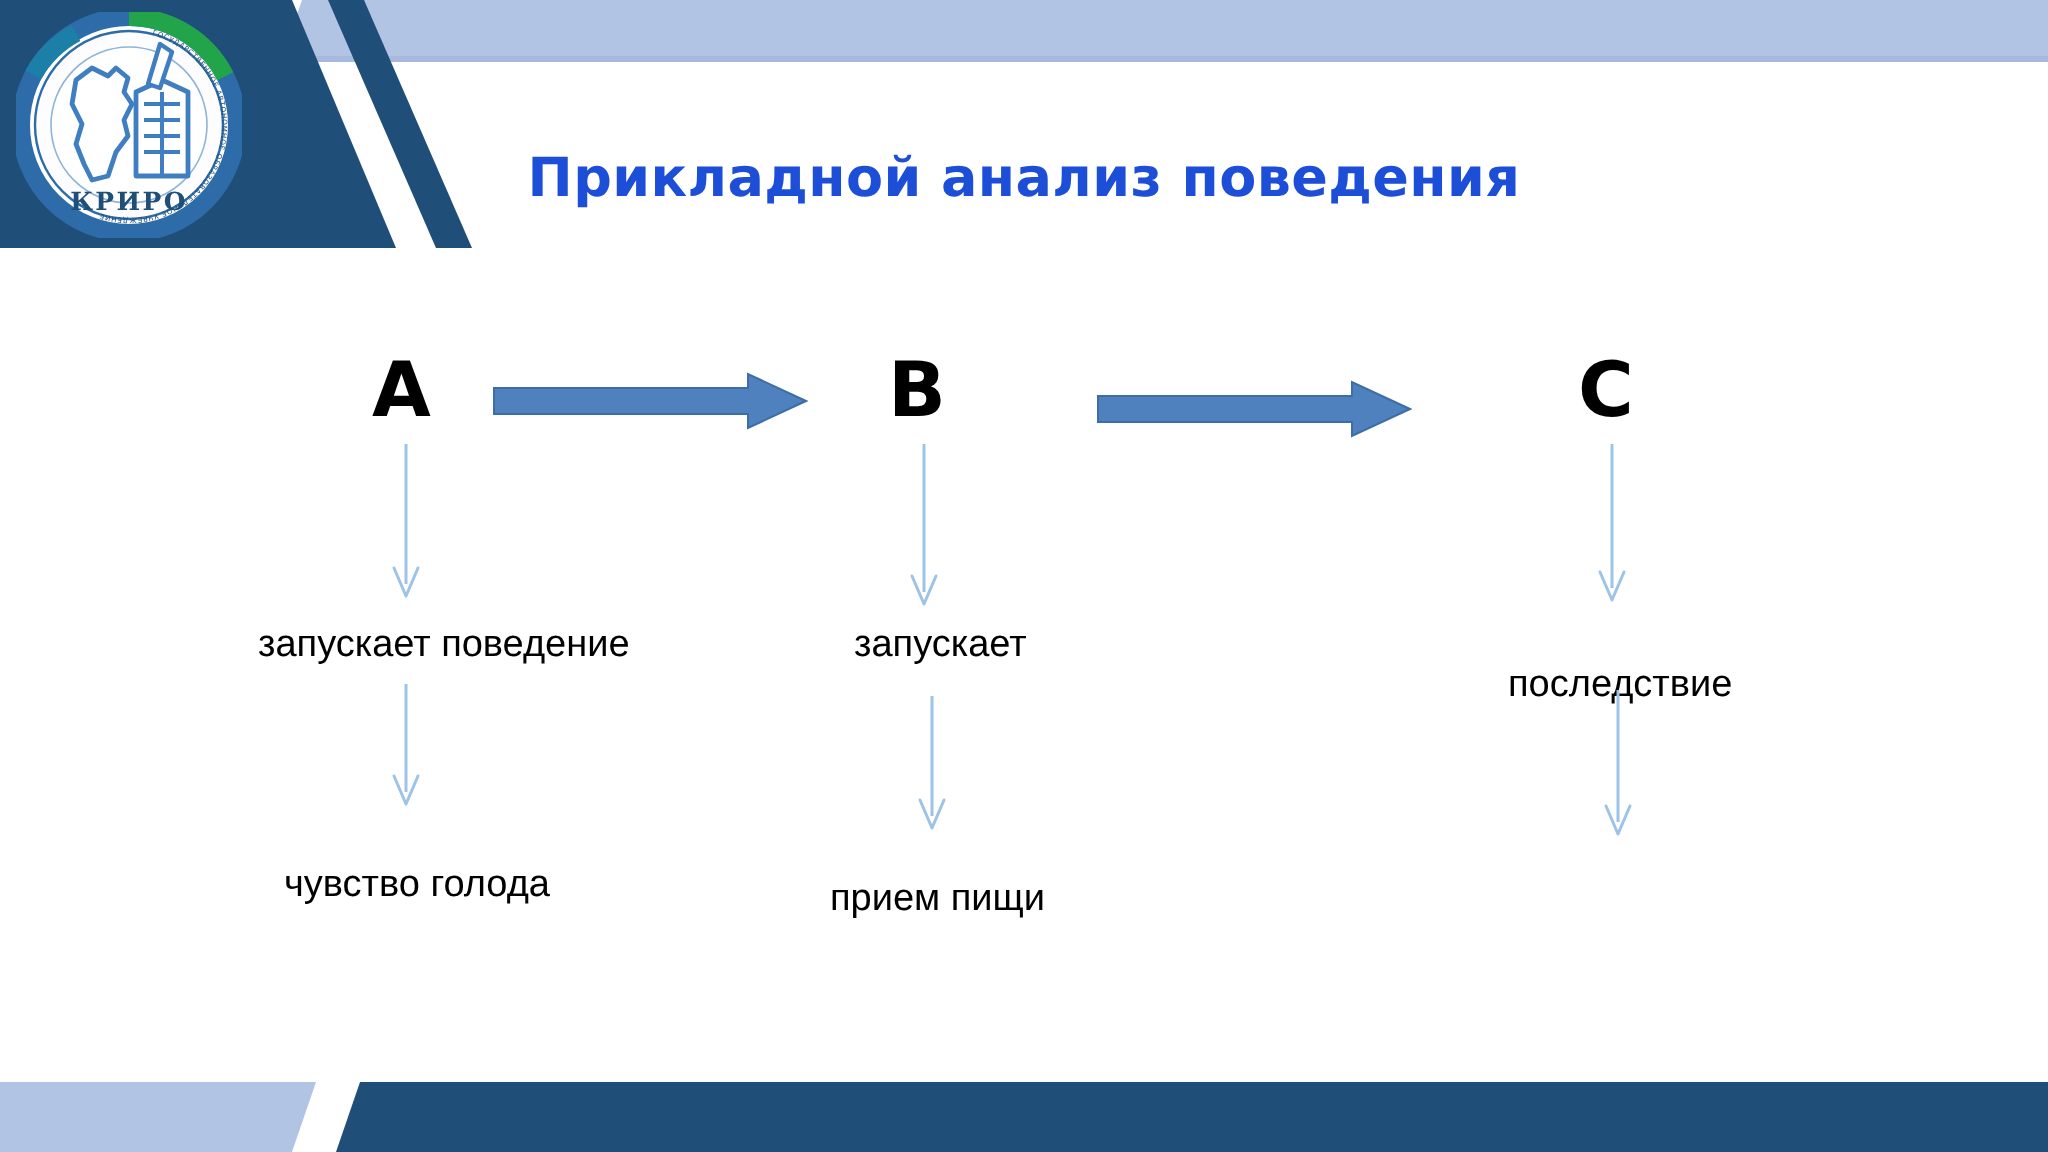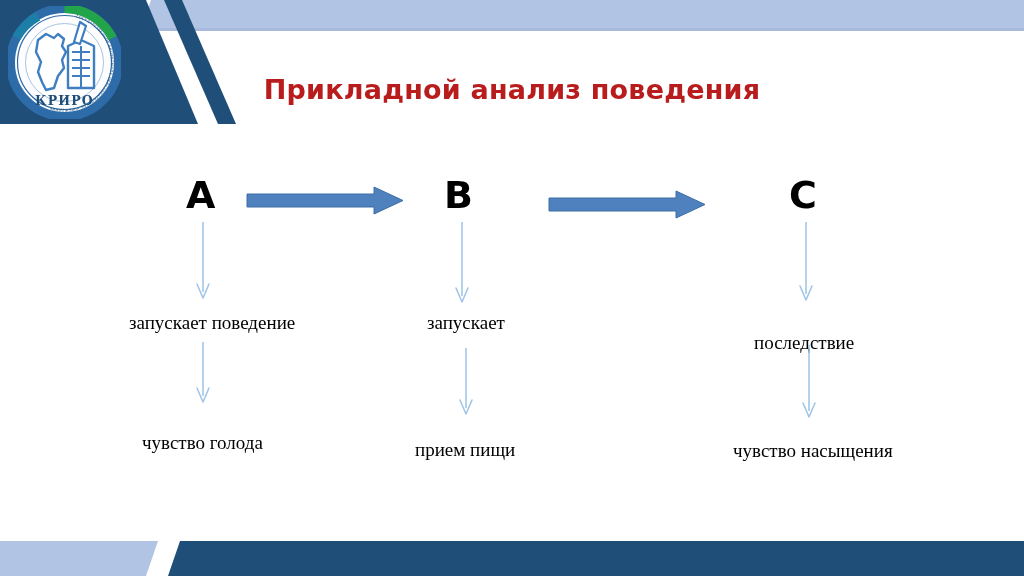--- a/index.html
+++ b/index.html
@@ -102,21 +102,21 @@
   
   .title {
     position: absolute;
     left: 0;
     top: 74px;
     width: 1024px;
     text-align: center;
     font-family: "DejaVu Sans", sans-serif;
     font-weight: bold;
     font-size: 27px;
-    color: #b91c1c;
+    color: #1d4ed8;
     letter-spacing: 0.2px;
   }
 
   
   .diagram {
     position: absolute;
     left: 0;
     top: 0;
     width: 1024px;
     height: 576px;
@@ -124,21 +124,21 @@
   .node-letter {
     position: absolute;
     font-family: "DejaVu Sans", sans-serif;
     font-weight: bold;
     font-size: 38px;
     color: #000000;
     line-height: 1;
   }
   .node-text {
     position: absolute;
-    font-family: Liberation Serif, serif;
+    font-family: Liberation Sans, sans-serif;
     font-size: 19px;
     color: #000000;
     white-space: nowrap;
     line-height: 1;
   }
   .h-arrow {
     position: absolute;
   }
   .v-arrow {
     position: absolute;
@@ -211,21 +211,20 @@
       <line x1="17" y1="0" x2="17" y2="74" stroke="#9dc3e6" stroke-width="1.5"></line>
       <path d="M 11 66 L 17 80 L 23 66" fill="none" stroke="#9dc3e6" stroke-width="1.5" stroke-linecap="round" stroke-linejoin="round"></path>
     </svg>
     <svg class="v-arrow" style="left:449px; top:348px;" width="34" height="68" viewBox="0 0 34 68">
       <line x1="17" y1="0" x2="17" y2="60" stroke="#9dc3e6" stroke-width="1.5"></line>
       <path d="M 11 52 L 17 66 L 23 52" fill="none" stroke="#9dc3e6" stroke-width="1.5" stroke-linecap="round" stroke-linejoin="round"></path>
     </svg>
 
     <div class="node-letter" style="left:789px; top:176px;">C</div>
     <div class="node-text" style="left:754px; top:313px;margin-top:20px;">последствие</div>
-    <div class="node-text" style="left:733px; top:441px;">чувство насыщения</div>
 
     <svg class="v-arrow" style="left:789px; top:222px;" width="34" height="80" viewBox="0 0 34 80">
       <line x1="17" y1="0" x2="17" y2="72" stroke="#9dc3e6" stroke-width="1.5"></line>
       <path d="M 11 64 L 17 78 L 23 64" fill="none" stroke="#9dc3e6" stroke-width="1.5" stroke-linecap="round" stroke-linejoin="round"></path>
     </svg>
     <svg class="v-arrow" style="left:792px; top:345px;" width="34" height="74" viewBox="0 0 34 74">
       <line x1="17" y1="0" x2="17" y2="66" stroke="#9dc3e6" stroke-width="1.5"></line>
       <path d="M 11 58 L 17 72 L 23 58" fill="none" stroke="#9dc3e6" stroke-width="1.5" stroke-linecap="round" stroke-linejoin="round"></path>
     </svg>
 

